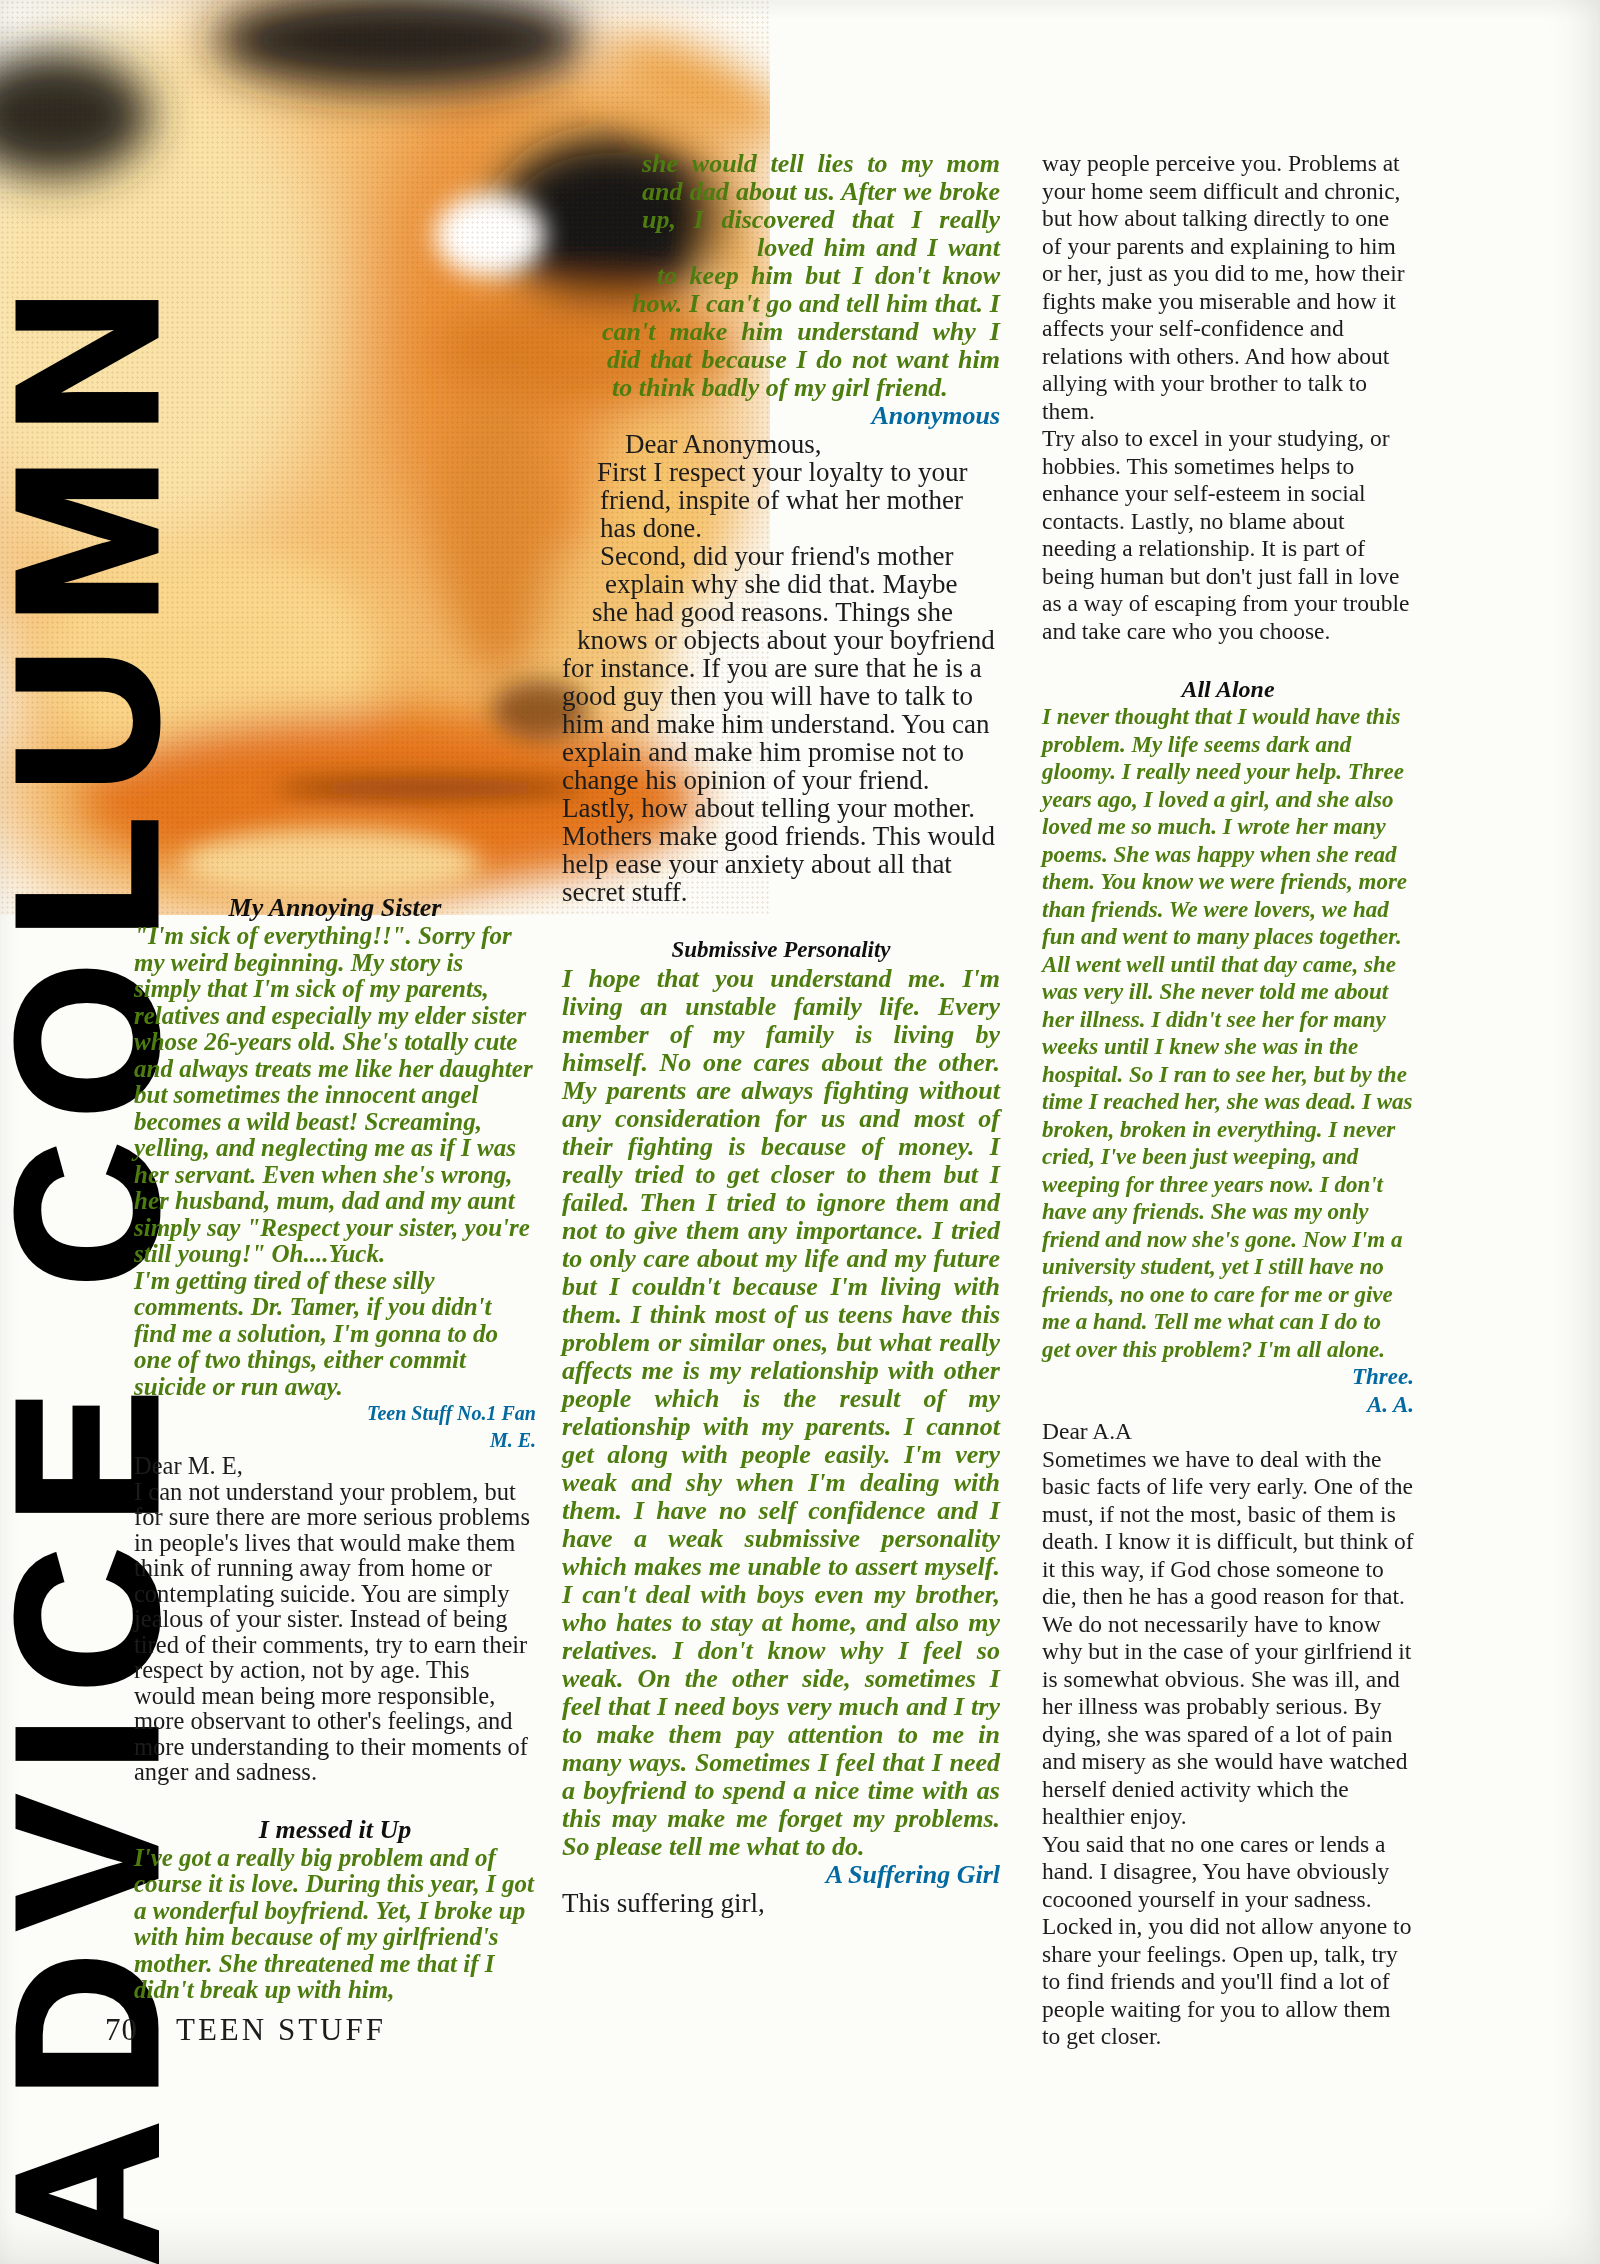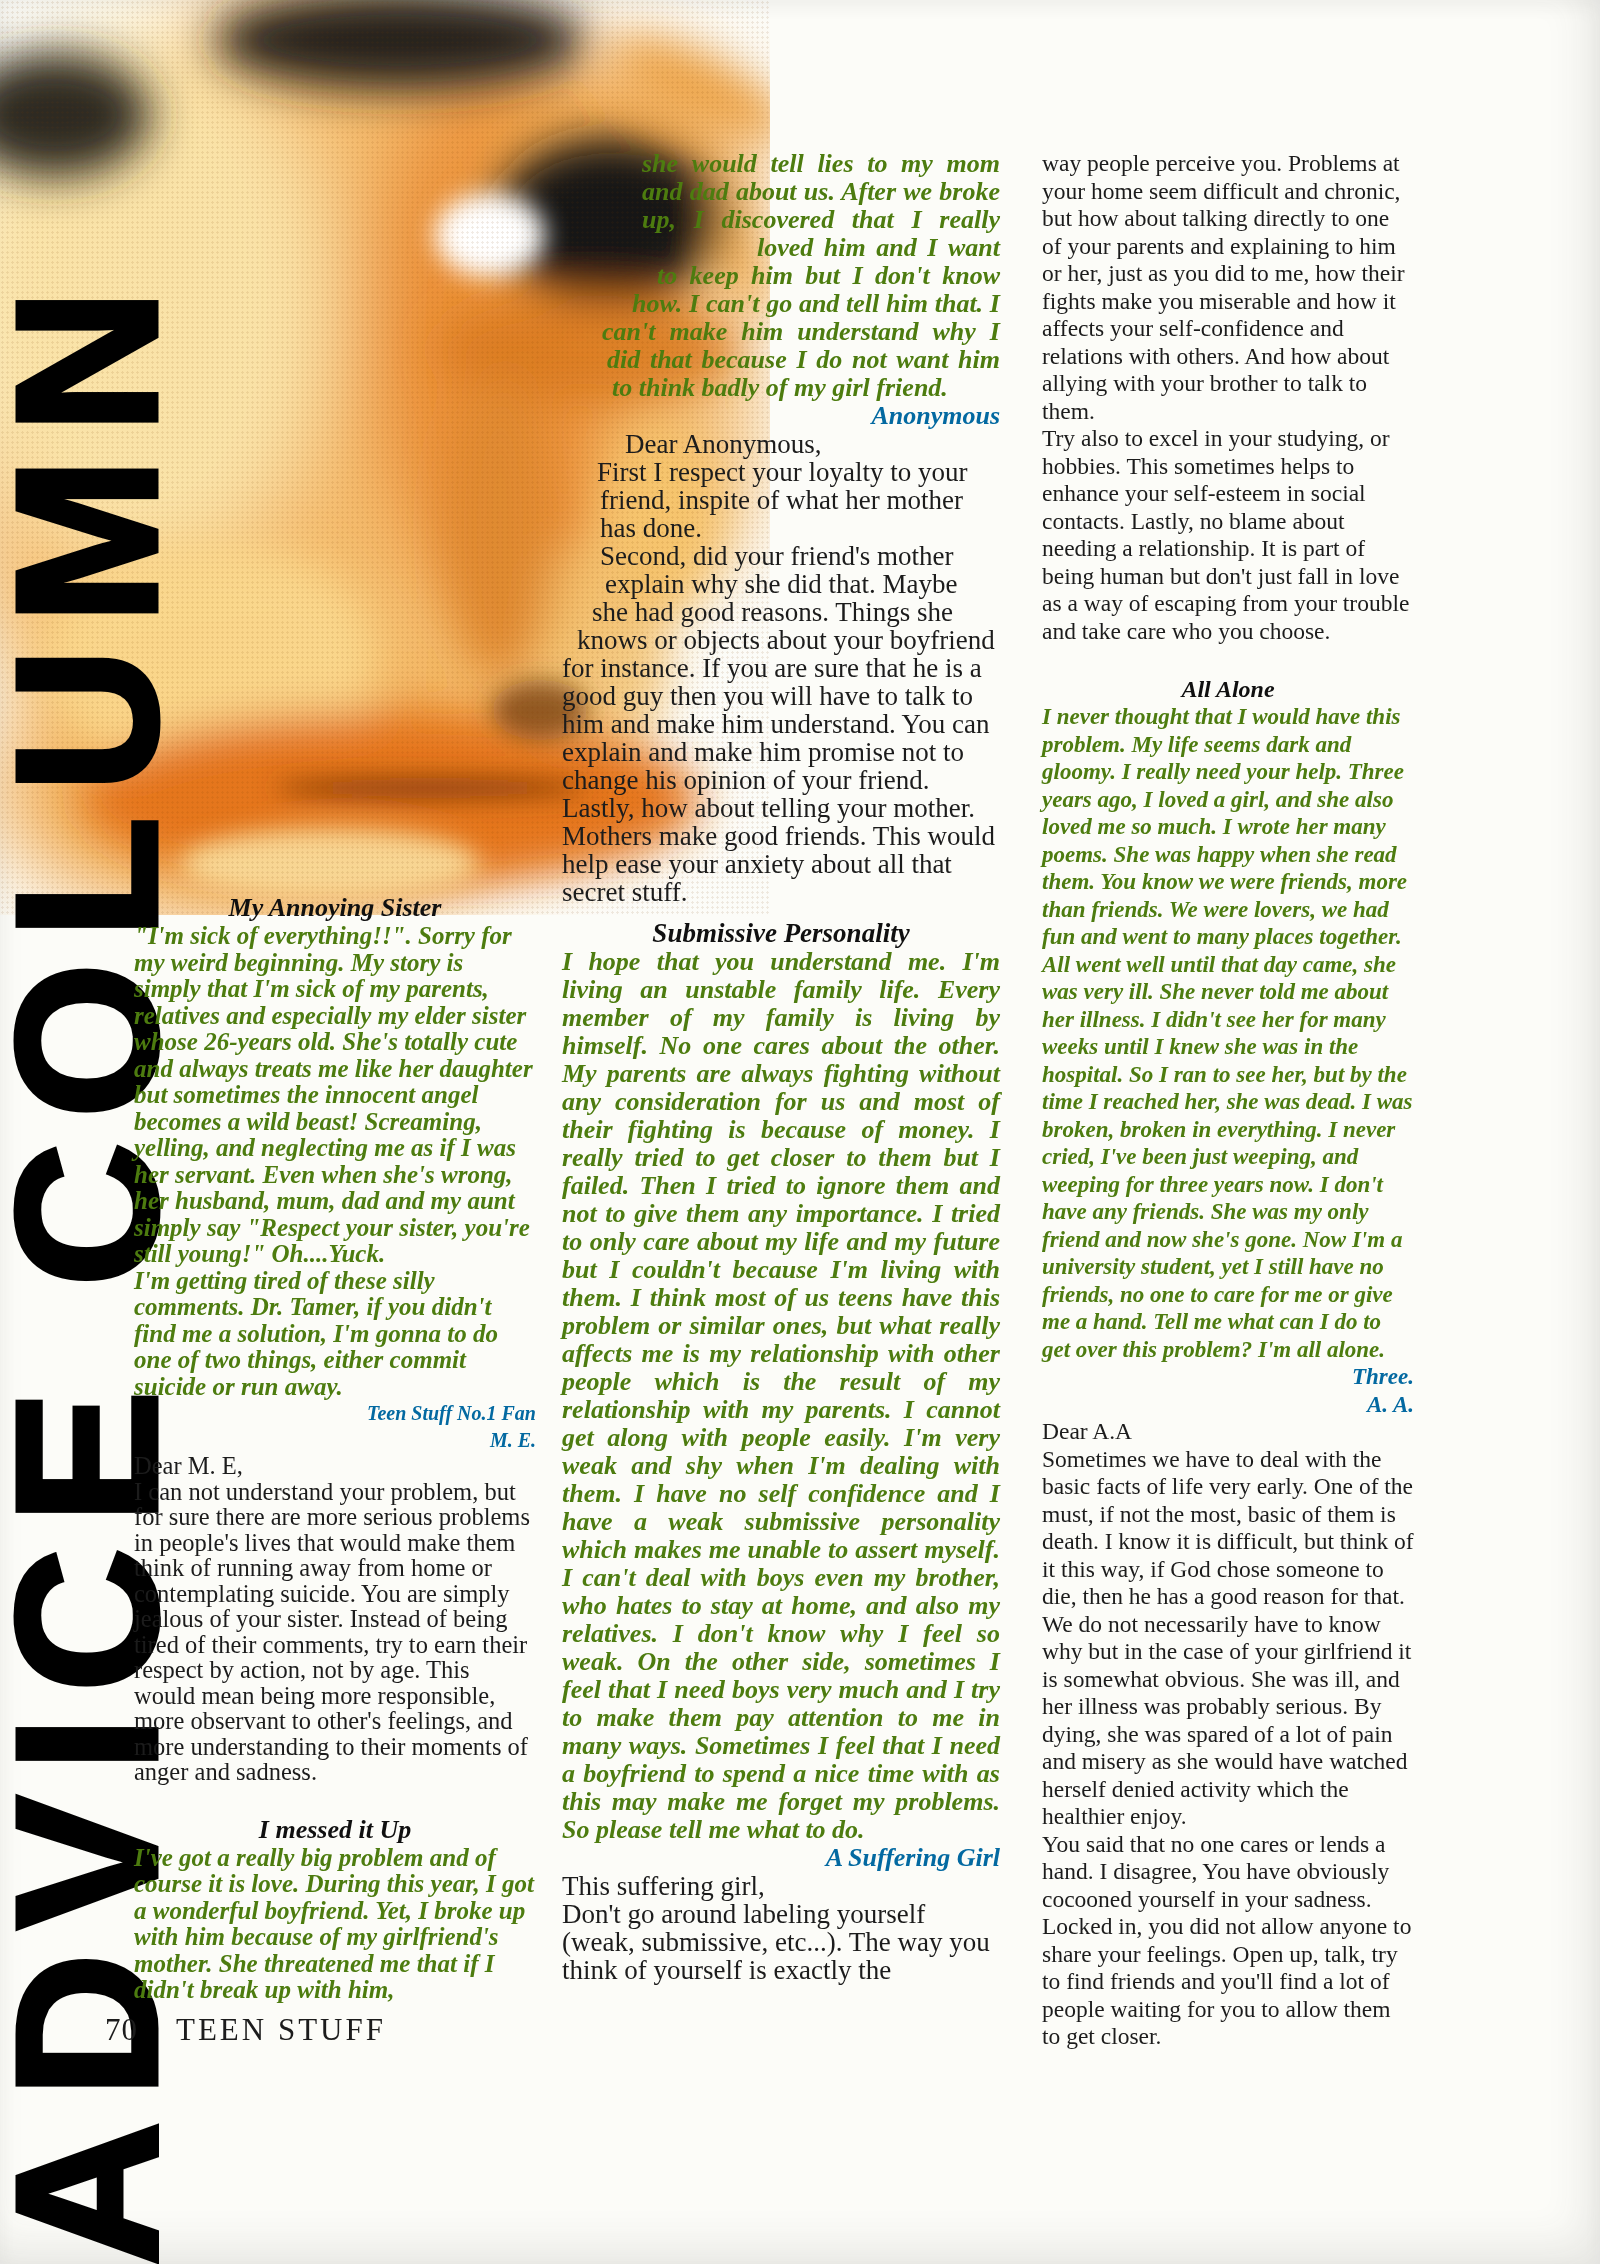--- a/index.html
+++ b/index.html
@@ -38,21 +38,21 @@
   .reply-sal{font-weight:400;}
   .heading{font-style:italic;font-weight:700;text-align:center;color:#101010;}
   .sig{font-style:italic;font-weight:700;text-align:right;color:#0369a1;}
 
   .col-left .letter{font-size:25px;line-height:26.5px;}
   .col-left .heading{font-size:26px;line-height:30px;}
   .col-left .sig{font-size:20px;line-height:26.5px;}
   .col-left .reply,.col-left .reply-sal{font-size:24.5px;line-height:25.5px;}
 
   .col-mid .letter{font-size:26px;line-height:28px;text-align:justify;}
-  .col-mid .heading{font-size:27px;line-height:30px;margin-top:12px;}
+  .col-mid .heading{font-size:23px;line-height:30px;margin-top:29px;}
   .col-mid .sig{font-size:26px;line-height:28px;}
   .col-mid .reply,.col-mid .reply-sal{font-size:27px;line-height:28px;}
 
   .col-right .letter{font-size:23px;line-height:27.5px;}
   .col-right .heading{font-size:24px;line-height:28px;margin-top:30px;}
   .col-right .sig{font-size:23px;line-height:27.5px;}
   .col-right .reply,.col-right .reply-sal{font-size:23.5px;line-height:27.5px;}
 
   .heading-gap{margin-top:30px;}
   .spacer{float:left;clear:left;}
@@ -147,21 +147,20 @@
 
     <div class="letter">she would tell lies to my mom and dad about us. After we broke up, I discovered that I really loved him and I want to keep him but I don't know how. I can't go and tell him that. I can't make him understand why I did that because I do not want him to think badly of my girl friend.</div>
     <div class="sig">Anonymous</div>
     <div class="reply-sal">Dear Anonymous,</div>
     <div class="reply">First I respect your loyalty to your friend, inspite of what her mother has done.
 Second, did your friend's mother explain why she did that. Maybe she had good reasons. Things she knows or objects about your boyfriend for instance. If you are sure that he is a good guy then you will have to talk to him and make him understand. You can explain and make him promise not to change his opinion of your friend. Lastly, how about telling your mother. Mothers make good friends. This would help ease your anxiety about all that secret stuff.</div>
     <div class="heading">Submissive Personality</div>
     <div class="letter">I hope that you understand me. I'm living an unstable family life. Every member of my family is living by himself. No one cares about the other. My parents are always fighting without any consideration for us and most of their fighting is because of money. I really tried to get closer to them but I failed. Then I tried to ignore them and not to give them any importance. I tried to only care about my life and my future but I couldn't because I'm living with them. I think most of us teens have this problem or similar ones, but what really affects me is my relationship with other people which is the result of my relationship with my parents. I cannot get along with people easily. I'm very weak and shy when I'm dealing with them. I have no self confidence and I have a weak submissive personality which makes me unable to assert myself. I can't deal with boys even my brother, who hates to stay at home, and also my relatives. I don't know why I feel so weak. On the other side, sometimes I feel that I need boys very much and I try to make them pay attention to me in many ways. Sometimes I feel that I need a boyfriend to spend a nice time with as this may make me forget my problems. So please tell me what to do.</div>
     <div class="sig">A Suffering Girl</div>
     <div class="reply-sal">This suffering girl,</div>
-    <div class="reply">Don't go around labeling yourself (weak, submissive, etc...). The way you think of yourself is exactly the</div>
   </div>
 
   <div class="col col-right">
     <div class="reply">way people perceive you. Problems at your home seem difficult and chronic, but how about talking directly to one of your parents and explaining to him or her, just as you did to me, how their fights make you miserable and how it affects your self-confidence and relations with others. And how about allying with your brother to talk to them.
 Try also to excel in your studying, or hobbies. This sometimes helps to enhance your self-esteem in social contacts. Lastly, no blame about needing a relationship. It is part of being human but don't just fall in love as a way of escaping from your trouble and take care who you choose.</div>
     <div class="heading">All Alone</div>
     <div class="letter">I never thought that I would have this problem. My life seems dark and gloomy. I really need your help. Three years ago, I loved a girl, and she also loved me so much. I wrote her many poems. She was happy when she read them. You know we were friends, more than friends. We were lovers, we had fun and went to many places together. All went well until that day came, she was very ill. She never told me about her illness. I didn't see her for many weeks until I knew she was in the hospital. So I ran to see her, but by the time I reached her, she was dead. I was broken, broken in everything. I never cried, I've been just weeping, and weeping for three years now. I don't have any friends. She was my only friend and now she's gone. Now I'm a university student, yet I still have no friends, no one to care for me or give me a hand. Tell me what can I do to get over this problem? I'm all alone.</div>
     <div class="sig">Three.</div>
     <div class="sig">A. A.</div>
     <div class="reply-sal">Dear A.A</div>

